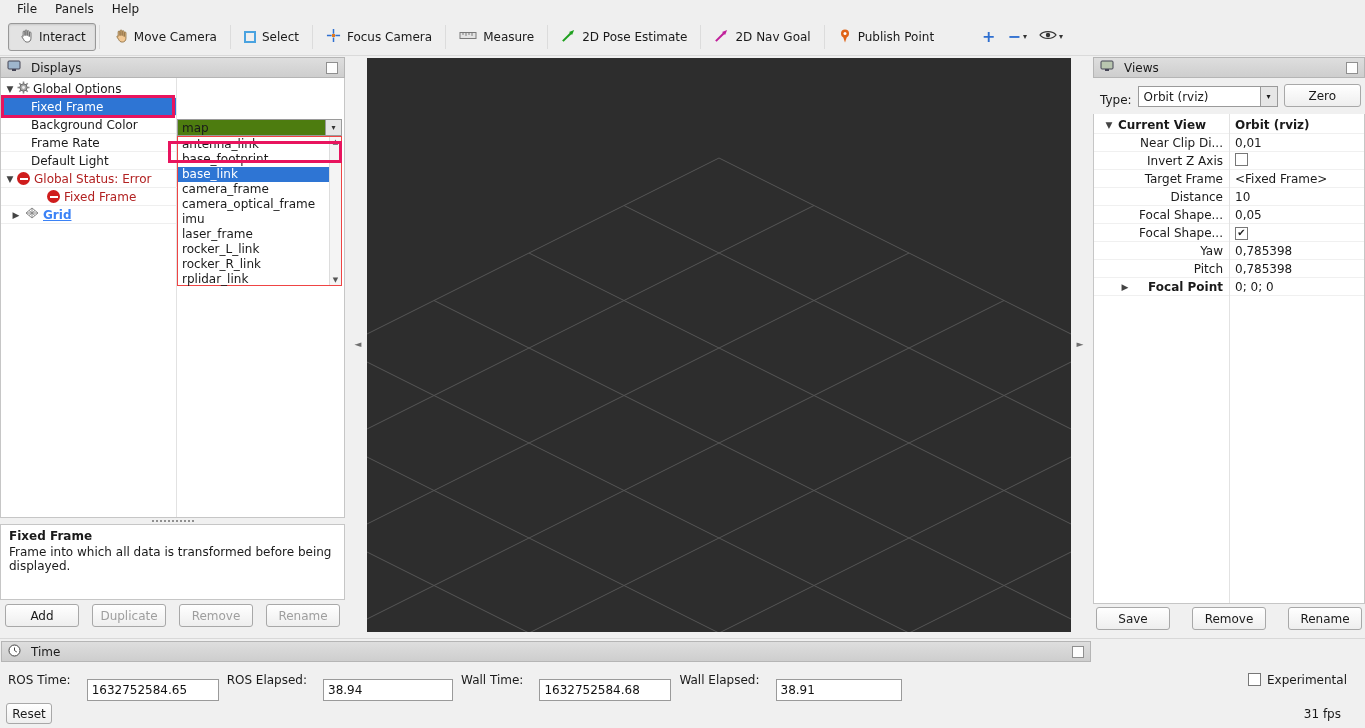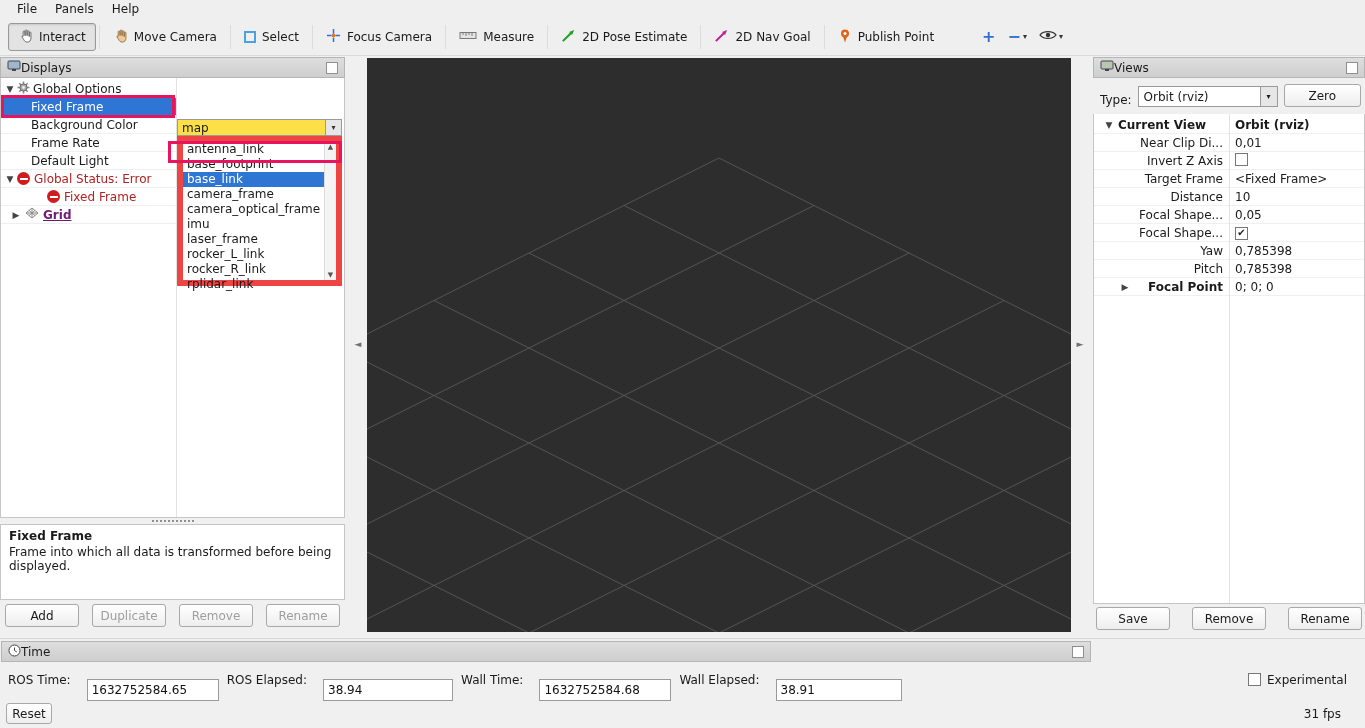--- a/index.html
+++ b/index.html
@@ -22,45 +22,45 @@
   .tool-btn.active { border:1px solid #989898; background:#e3e3e3;
     box-shadow: inset 0 1px 2px rgba(0,0,0,.12); }
   .tsep { width:1px; height:24px; background:#dcdcdc; margin:0 3px; flex:none; }
   .icon-btn { display:flex; align-items:center; gap:2px; padding:3px 6px; border-radius:3px; }
   .plusglyph { color:#2f6fd0; font-weight:bold; font-size:16px; line-height:14px; }
   .ddcaret { font-size:8px; color:#333; }
   .dashed-box { width:12px; height:12px; border:2px dashed #4aa3e0; display:inline-block; }
   
   .panel { position:absolute; }
   .panel-header { height:21px; background:linear-gradient(#dedede,#cecece);
-    border:1px solid #b5b5b5; display:flex; align-items:center; gap:0; padding:0 6px;justify-content:center; }
+    border:1px solid #b5b5b5; display:flex; align-items:center; gap:10px; padding:0 6px;justify-content:center; }
   .panel-header .title { flex:1; }
   .float-btn { width:12px; height:12px; background:#fdfdfd; border:1px solid #8f8f8f; flex:none; }
   .white-area { background:#fff; border:1px solid #c6c6c6; border-top:none; position:relative; }
   
   #displays { left:0; top:57px; width:345px; height:578px; }
   #displays .tree { position:absolute; left:0; top:21px; width:345px; height:440px; padding-top:2px; }
   .coldiv { position:absolute; top:0; bottom:0; width:1px; background:#e2e2e2; }
   .drow { height:18px; display:flex; align-items:center; position:relative;
     border-bottom:1px solid #efefef; width:175px; }
   .drow .nm { white-space:nowrap; }
   .exp { font-size:9px; color:#444; width:10px; flex:none; text-align:center; }
   .sel { background:#2e75d4; color:#fff; }
   .err-ic { width:13px; height:13px; border-radius:50%; background:#cf1d1d; position:relative; flex:none; }
   .err-ic::after { content:""; position:absolute; left:2.5px; top:5.5px; width:8px; height:2.5px; background:#fff; }
   .error-text { color:#b22222; }
-  .grid-name { color:#701a75; font-weight:bold;text-decoration:underline; }
+  .grid-name { color:#3b82f6; font-weight:bold;text-decoration:underline; }
   
   .combo { position:absolute; left:176px; top:41px; width:165px; height:17px;
-    background:#fde047; border:1px solid #9a9a9a; display:flex; align-items:center; }
+    background:#4d7c0f; border:1px solid #9a9a9a; display:flex; align-items:center; }
   .combo .cval { flex:1; padding-left:4px; }
   .combo .cbtn { width:16px; height:100%; background:#e6e6e6; border-left:1px solid #9a9a9a;
     display:flex; align-items:center; justify-content:center; font-size:8px; color:#333; }
   .dlist { position:absolute; left:176px; top:58px; width:165px; height:150px;
-    background:#fff; border:6px solid #ef4444; z-index:5; }
+    background:#fff; border:1px solid #ef4444; z-index:5; }
   .ditem { height:15px; line-height:15px; padding-left:4px; white-space:nowrap; }
   .ditem.sel { background:#2e75d4; color:#fff; }
   .dscroll { position:absolute; right:0; top:0; bottom:0; width:12px; background:#f4f4f4;
     border-left:1px solid #ddd; display:flex; flex-direction:column; justify-content:space-between; align-items:center; }
   .sarr { font-size:7px; color:#555; line-height:10px; }
   .splitter { position:absolute; left:0; top:461px; width:345px; height:6px;
     display:flex; align-items:center; justify-content:center; }
   .splitter div { width:42px; border-top:2px dotted #8f8f8f; }
   .help-box { position:absolute; left:0; top:467px; width:345px; height:76px;
     background:#fff; border:1px solid #c6c6c6; padding:4px 8px; }

